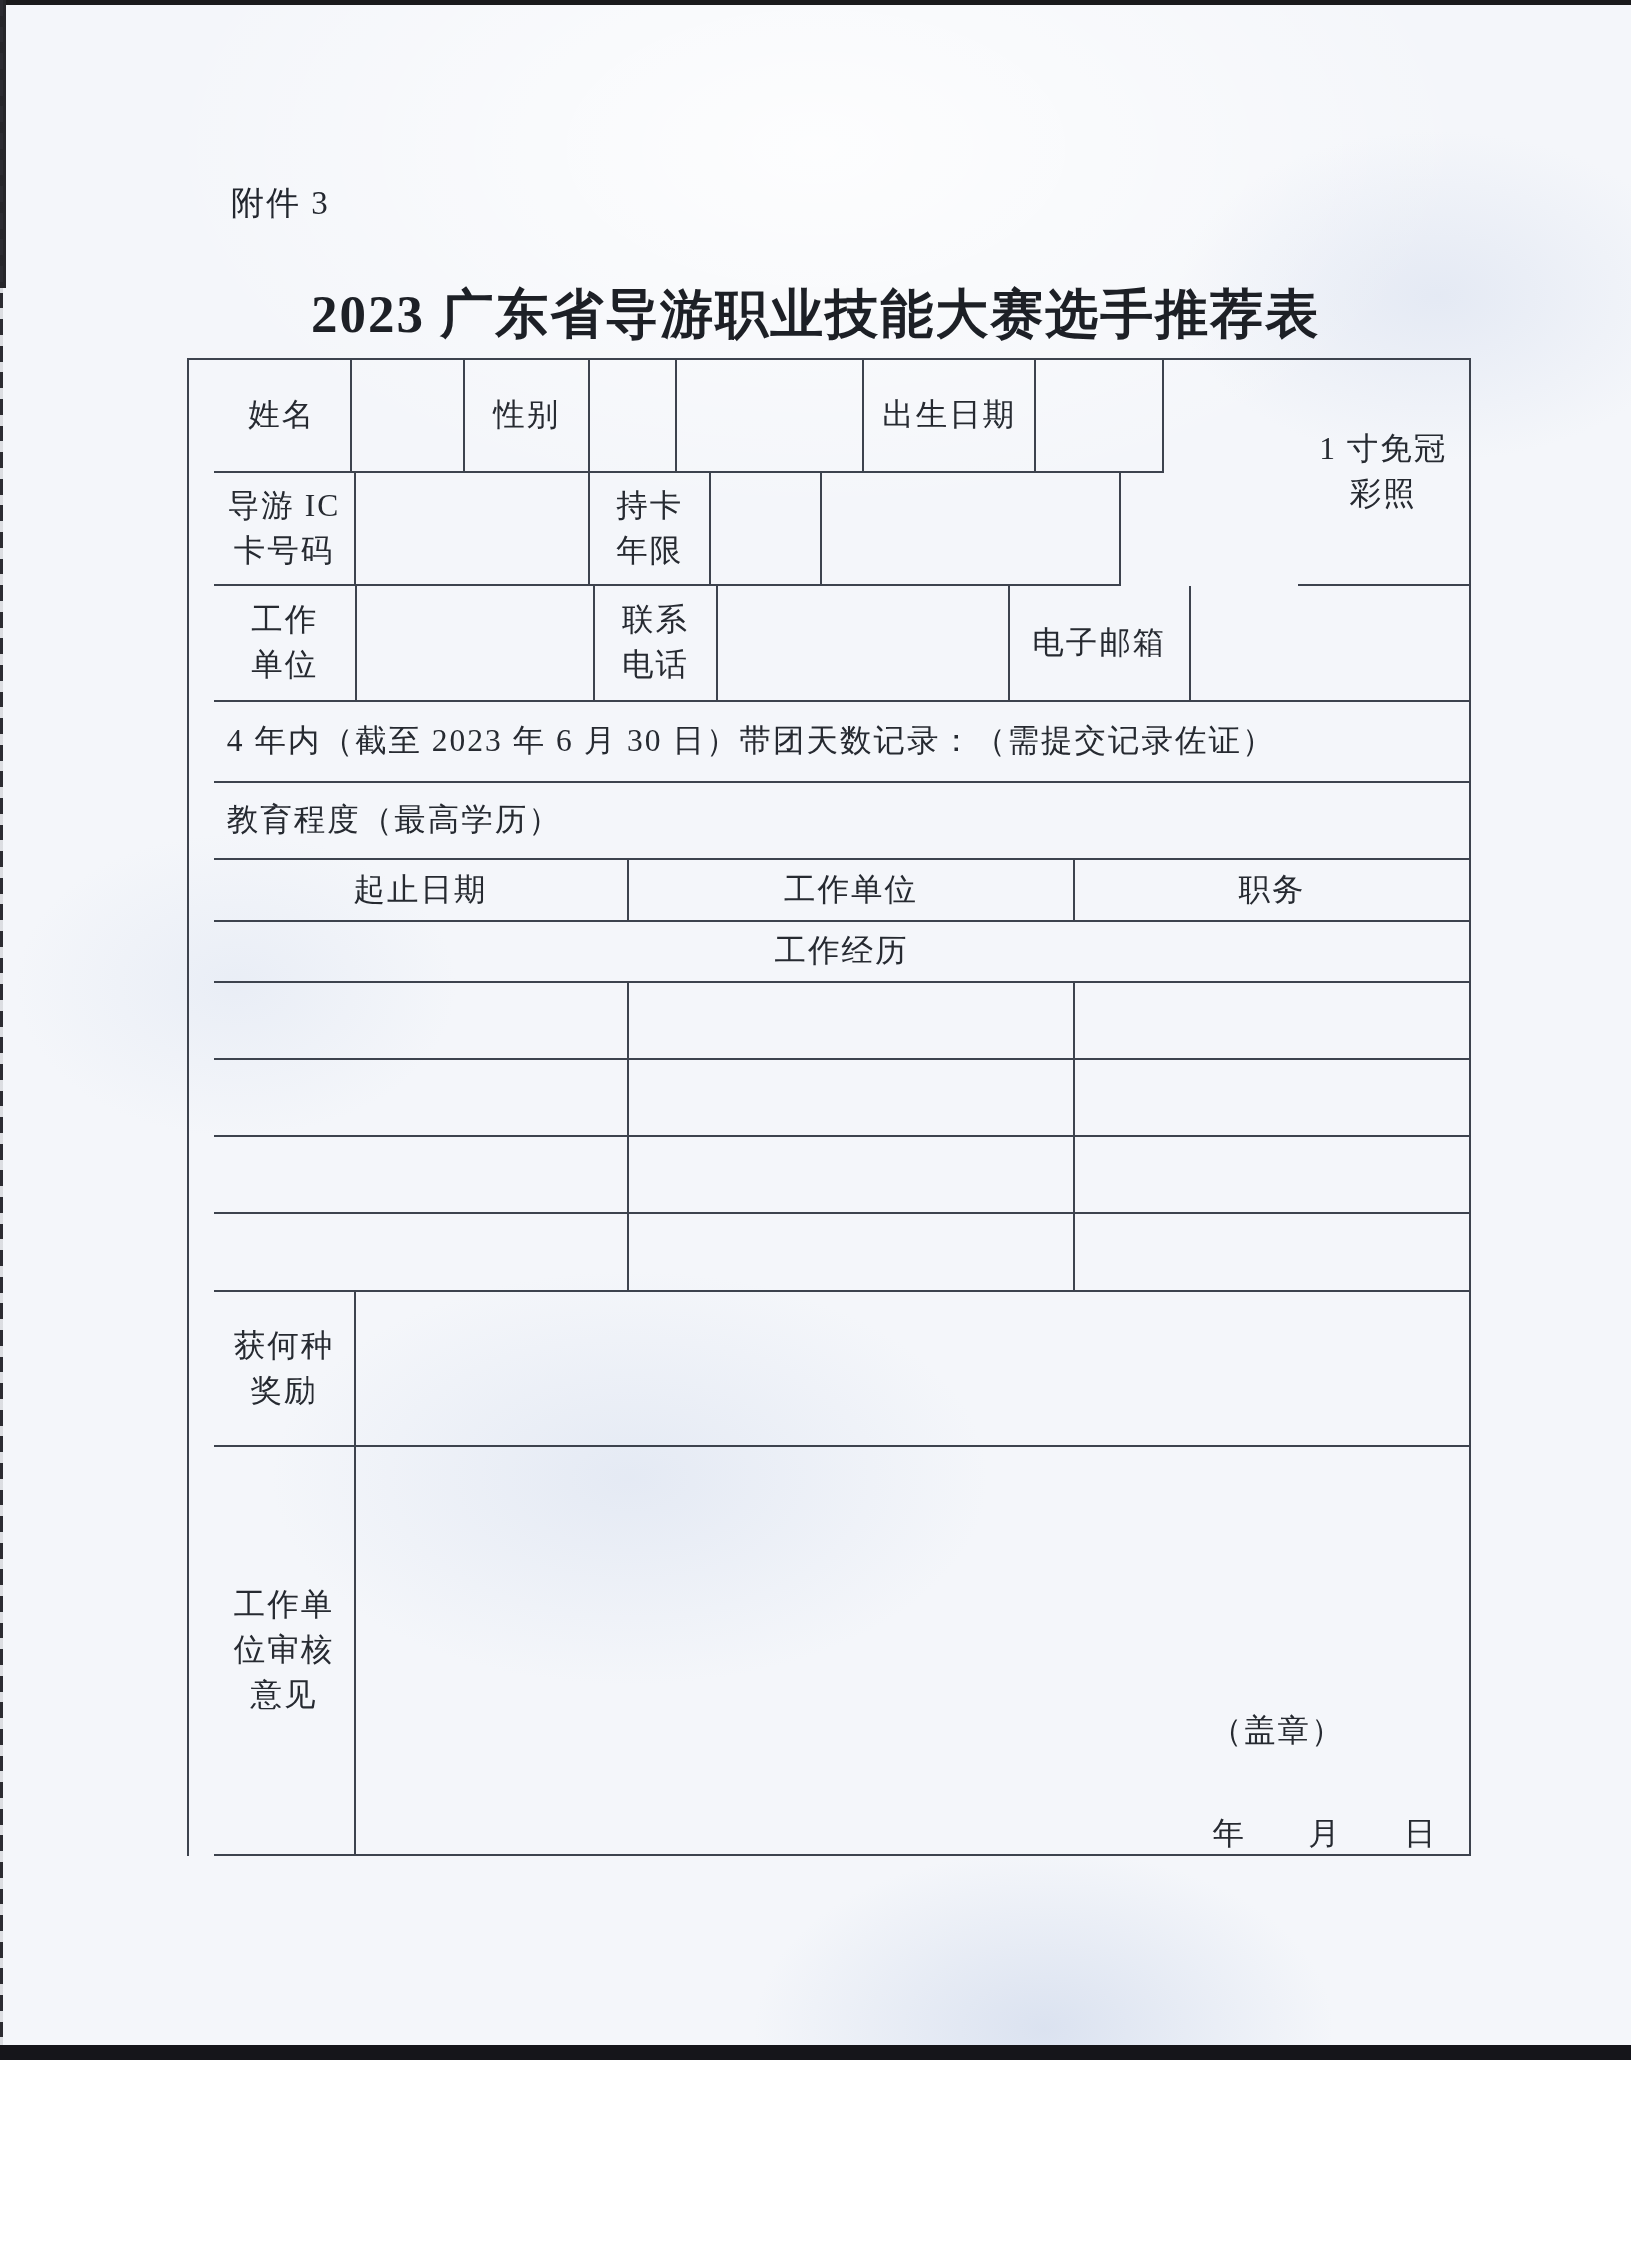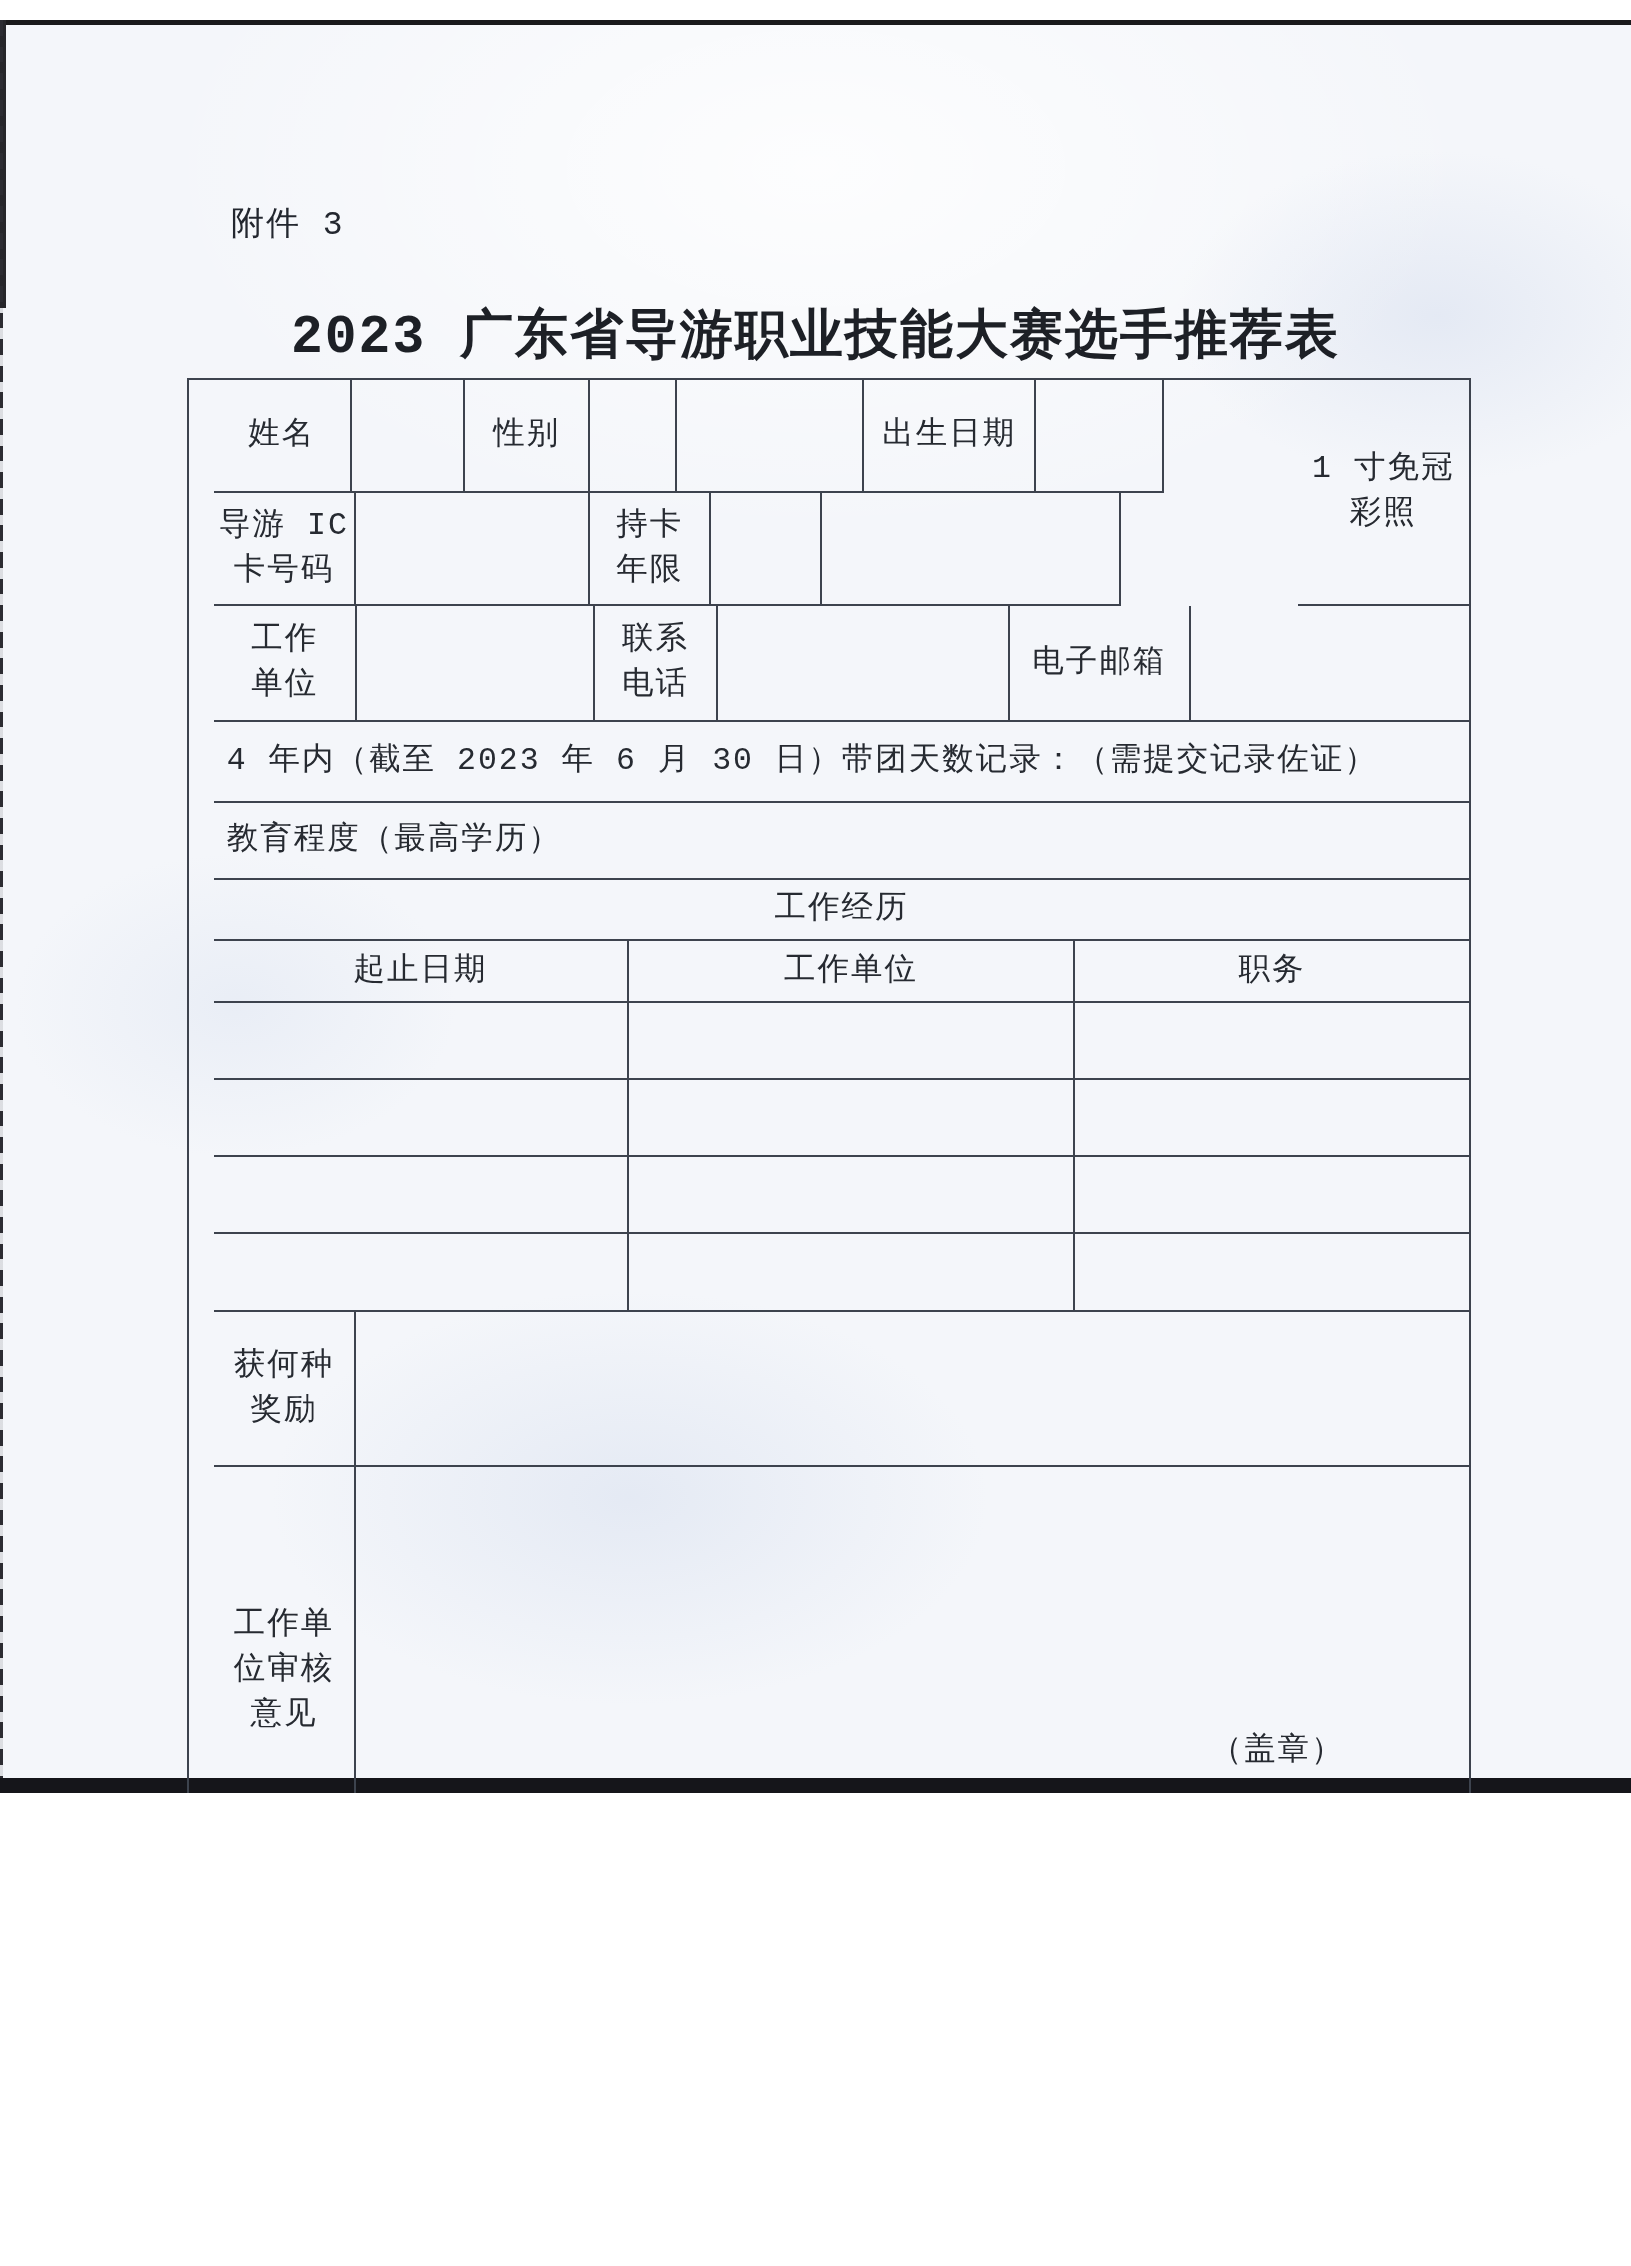--- a/index.html
+++ b/index.html
@@ -1,29 +1,28 @@
 <!DOCTYPE html>
 <html><head>
 <meta charset="utf-8">
 <style>
   html,body { margin:0; padding:0; }
   .page {
     position:relative;
-    width:1631px; height:1773px;
+    width:1631px; height:2060px;
     background-color:#f4f6fa;
     background-image:
       radial-gradient(414px 256px at 1044px 2029px, rgba(198,210,232,.55), transparent 70%),
       radial-gradient(512px 296px at 630px 1478px, rgba(203,214,234,.38), transparent 70%),
       radial-gradient(374px 236px at 1438px 296px, rgba(205,215,235,.40), transparent 70%),
       radial-gradient(315px 217px at 236px 985px, rgba(208,218,236,.30), transparent 70%),
       radial-gradient(887px 493px at 816px 148px, rgba(255,255,255,.8), transparent 75%);
-    font-family:Liberation Mono, monospace;
+    font-family:Liberation Serif, serif;
     color:#23272f;
     overflow:hidden;
-    margin-top:20px;
   }
   
   .scan-top    { position:absolute; top:0; left:0; width:100%; height:4.9px; background:#1a1a1c; }
   .scan-corner { position:absolute; top:0; left:0; width:5.9px; height:288px; background:#26262a; }
   .scan-left   { position:absolute; top:0; left:0; width:3px; height:100%;
                  background:repeating-linear-gradient(180deg,#2c2c32 0 15.8px, rgba(44,44,50,.12) 15.8px 26.6px); }
   .scan-bottom { position:absolute; bottom:0; left:0; width:100%; height:14.8px; background:#15151a; }
 
   .attachment {
     position:absolute; left:231px; top:181px;
@@ -110,28 +109,28 @@
     </div>
 
     <div class="row" style="height:81px">
       <div class="cell left" style="width:100%">4 年内（截至 2023 年 6 月 30 日）带团天数记录：（需提交记录佐证）</div>
     </div>
 
     <div class="row" style="height:77px">
       <div class="cell left" style="width:100%">教育程度（最高学历）</div>
     </div>
 
-    <div class="row" style="height:61px">
-      <div class="cell" style="width:100%">工作经历</div>
-    </div>
-
     <div class="row" style="height:62px">
       <div class="cell" style="width:33.0%">起止日期</div>
       <div class="cell" style="width:35.5%">工作单位</div>
       <div class="cell" style="width:31.5%">职务</div>
+    </div>
+
+    <div class="row" style="height:61px">
+      <div class="cell" style="width:100%">工作经历</div>
     </div>
 
     <div class="row" style="height:77px">
       <div class="cell" style="width:33.0%"></div>
       <div class="cell" style="width:35.5%"></div>
       <div class="cell" style="width:31.5%"></div>
     </div>
     <div class="row" style="height:77px">
       <div class="cell" style="width:33.0%"></div>
       <div class="cell" style="width:35.5%"></div>

